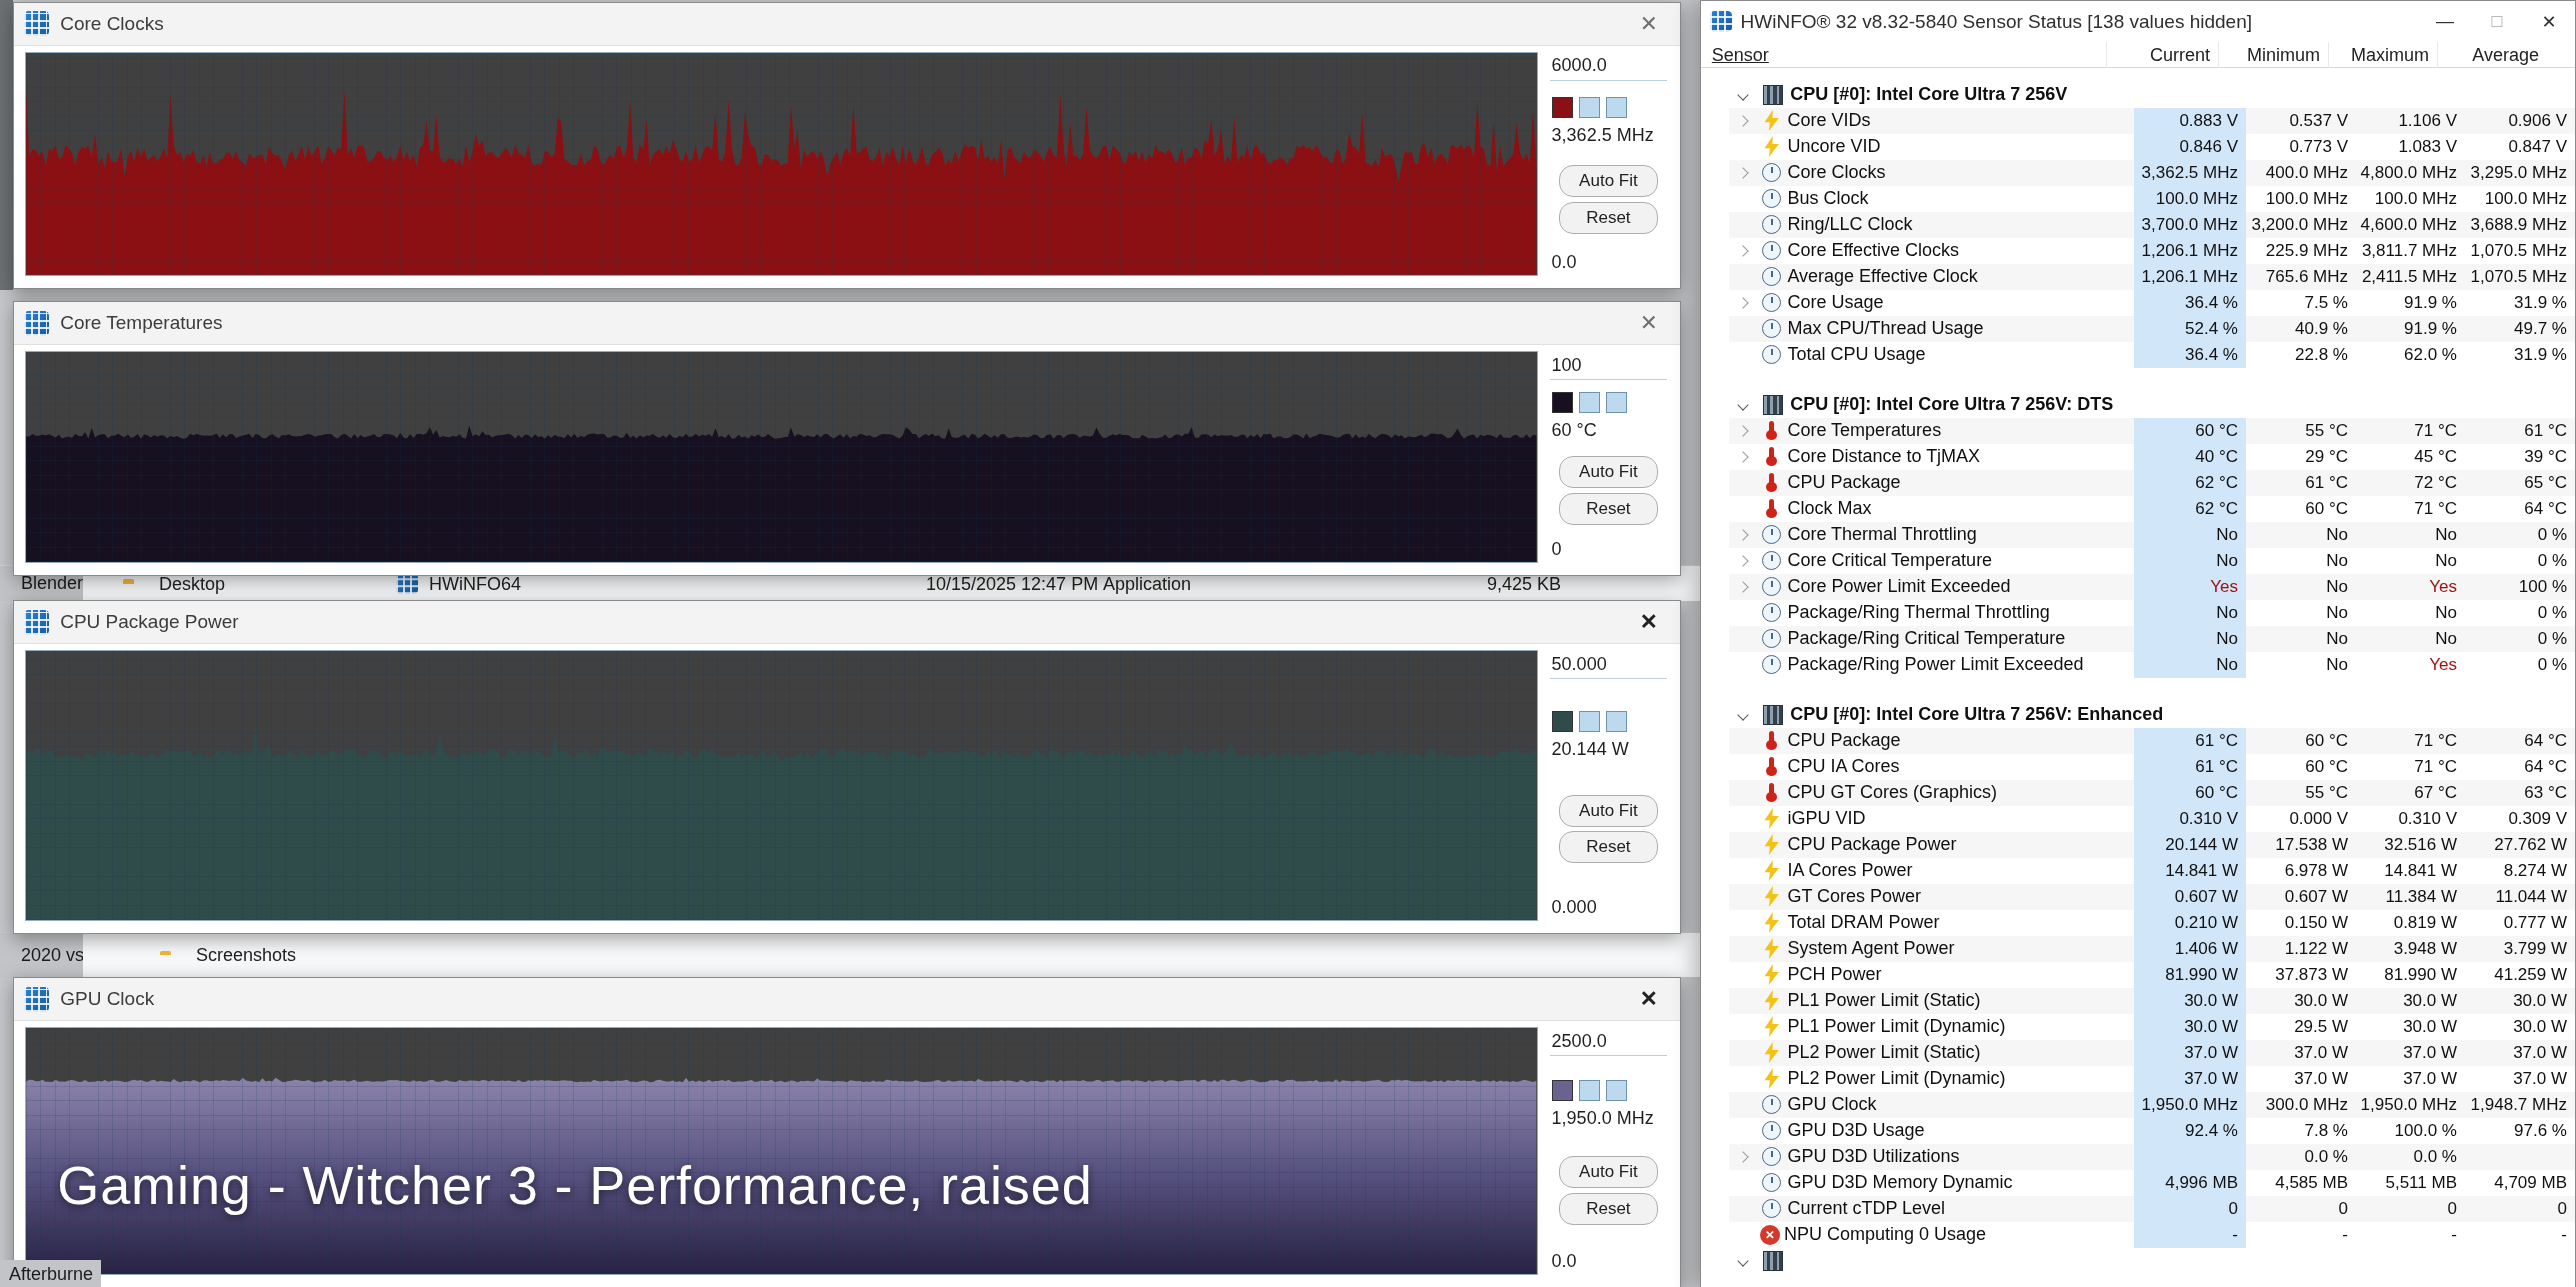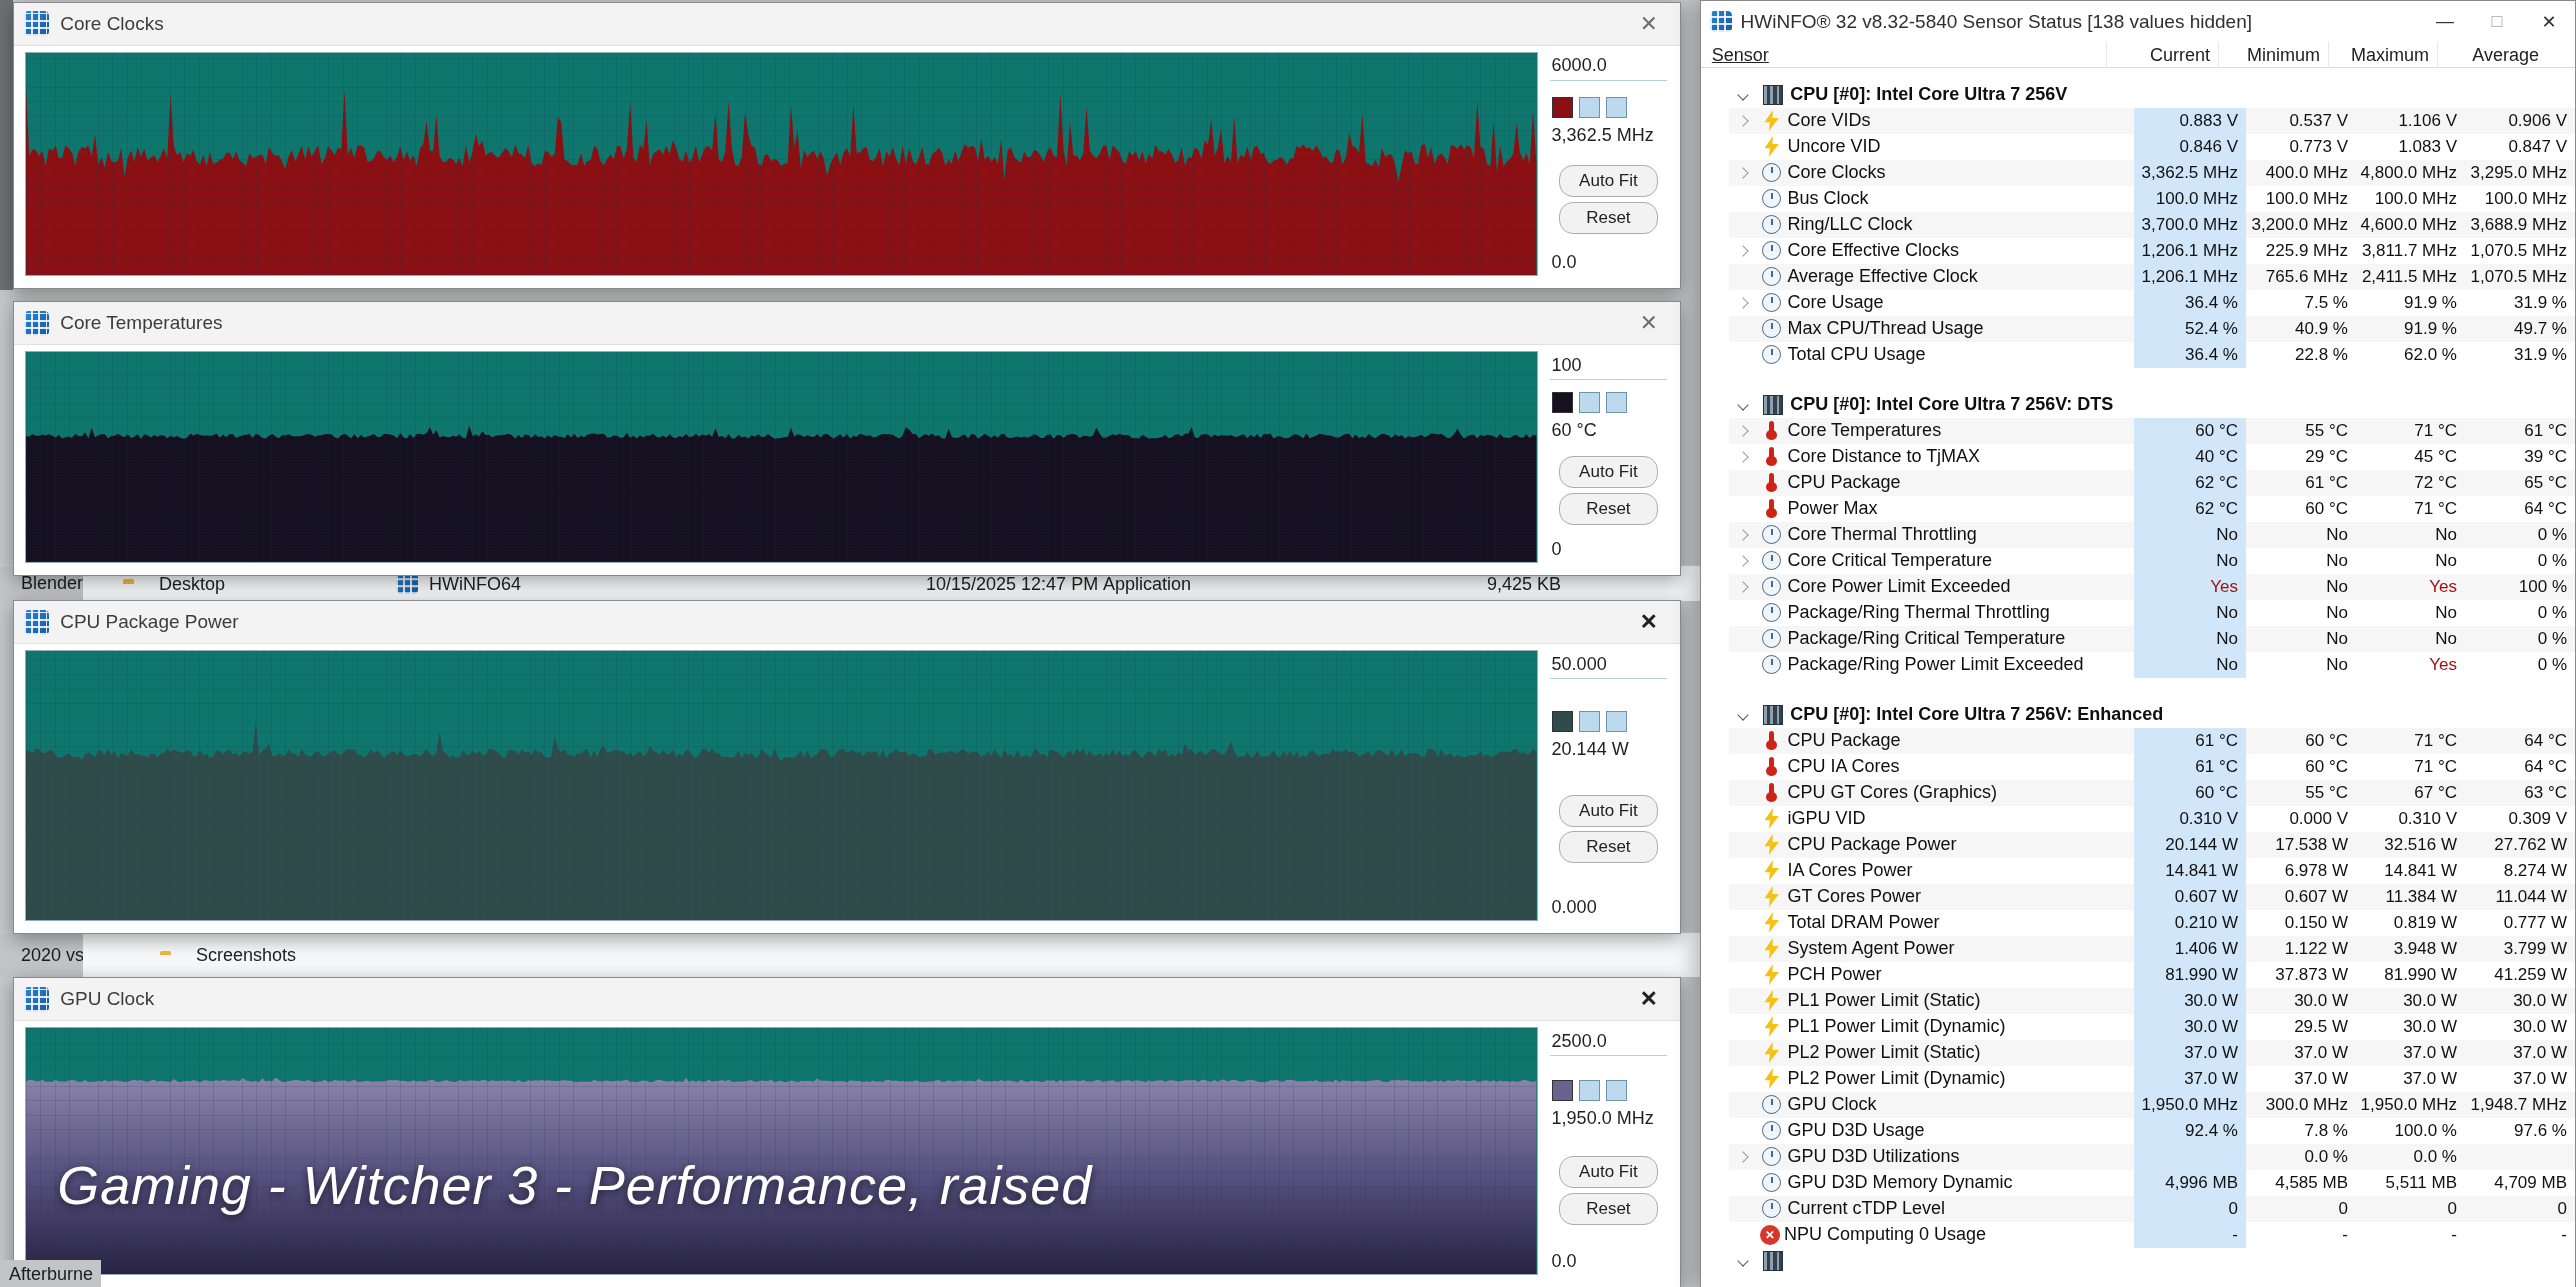--- a/index.html
+++ b/index.html
@@ -14,21 +14,21 @@
   .g-titlebar { height:43px; background:#f3f3f3; border-bottom:0.9px solid #e0e0e0; display:flex; align-items:center; gap:10.8px; padding:0 10.8px; }
   .g-title { font-size:19px; color:#3c3c3c; white-space:nowrap; }
   .g-close { margin-left:auto; width:40px; text-align:center; font-size:21.6px; color:#6f6f6f; cursor:default; }
   .hwicon { width:25px; height:25px; border-radius:4.5px; flex:none;
     background:
       repeating-linear-gradient(0deg, rgba(255,255,255,.85) 0 1.8px, transparent 1.8px 7.2px),
       repeating-linear-gradient(90deg, rgba(255,255,255,.85) 0 1.8px, transparent 1.8px 7.2px),
       linear-gradient(135deg,#2b82d9,#155a9e); }
   .hwicon.tiny { width:21.6px; height:21.6px; }
 
-  .g-body { position:absolute; left:11.7px; right:142px; top:49px; bottom:11.7px; background:#0f766e; border:0.9px solid #93adbc; overflow:hidden;font-style:italic; }
+  .g-body { position:absolute; left:11.7px; right:142px; top:49px; bottom:11.7px; background:#404040; border:0.9px solid #93adbc; overflow:hidden; }
   .wave { position:absolute; inset:0; width:100%; height:100%; }
   .grid-overlay { position:absolute; inset:0;
     background-image:
       repeating-linear-gradient(90deg, rgba(15,55,85,0.17) 0 0.9px, transparent 0.9px 14.4px),
       repeating-linear-gradient(0deg, rgba(15,55,85,0.17) 0 0.9px, transparent 0.9px 14.4px); }
   .g-overlay-text { position:absolute; left:31px; bottom:58px; font-size:54px; font-weight:500; color:#fff; letter-spacing:0.9px; text-shadow:0 1.8px 9px rgba(0,0,0,.6); white-space:nowrap; }
 
   .g-panel { position:absolute; top:49px; bottom:11.7px; right:7.2px; width:128px; display:flex; flex-direction:column; font-size:18px; color:#1f1f1f; padding:1.8px 3.6px; }
   .p-max { padding:1.8px 3.6px 3.6px; white-space:nowrap; }
   .p-line { border-top:0.9px solid #b9cfdd; margin:0 1.8px 3.6px; }
@@ -453,21 +453,21 @@
         <span class="scell val curcol">62 °C</span>
         <span class="scell val">61 °C</span>
         <span class="scell val">72 °C</span>
         <span class="scell val">65 °C</span>
         <span class="scell"></span>
       </div>
       <div class="srow sdata">
         <span class="scell sensor">
           <span class="gutter"></span>
           <span class="ic ic-thermo"></span>
-          <span class="slabel">Power Max</span>
+          <span class="slabel">Clock Max</span>
         </span>
         <span class="scell val curcol">62 °C</span>
         <span class="scell val">60 °C</span>
         <span class="scell val">71 °C</span>
         <span class="scell val">64 °C</span>
         <span class="scell"></span>
       </div>
       <div class="srow sdata alt">
         <span class="scell sensor">
           <span class="gutter">

